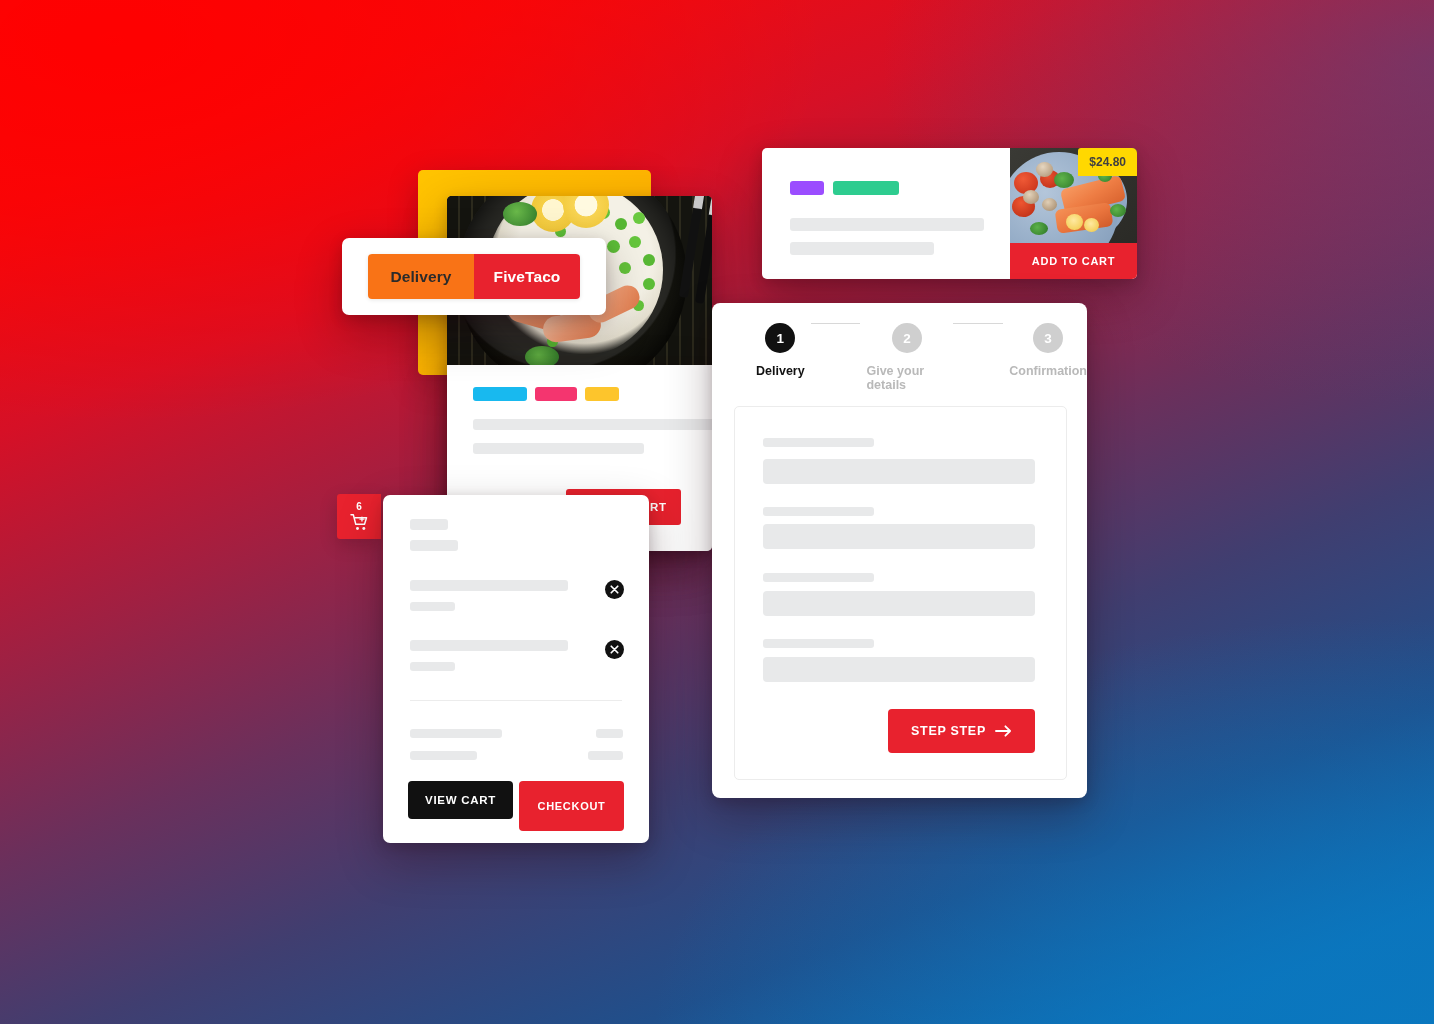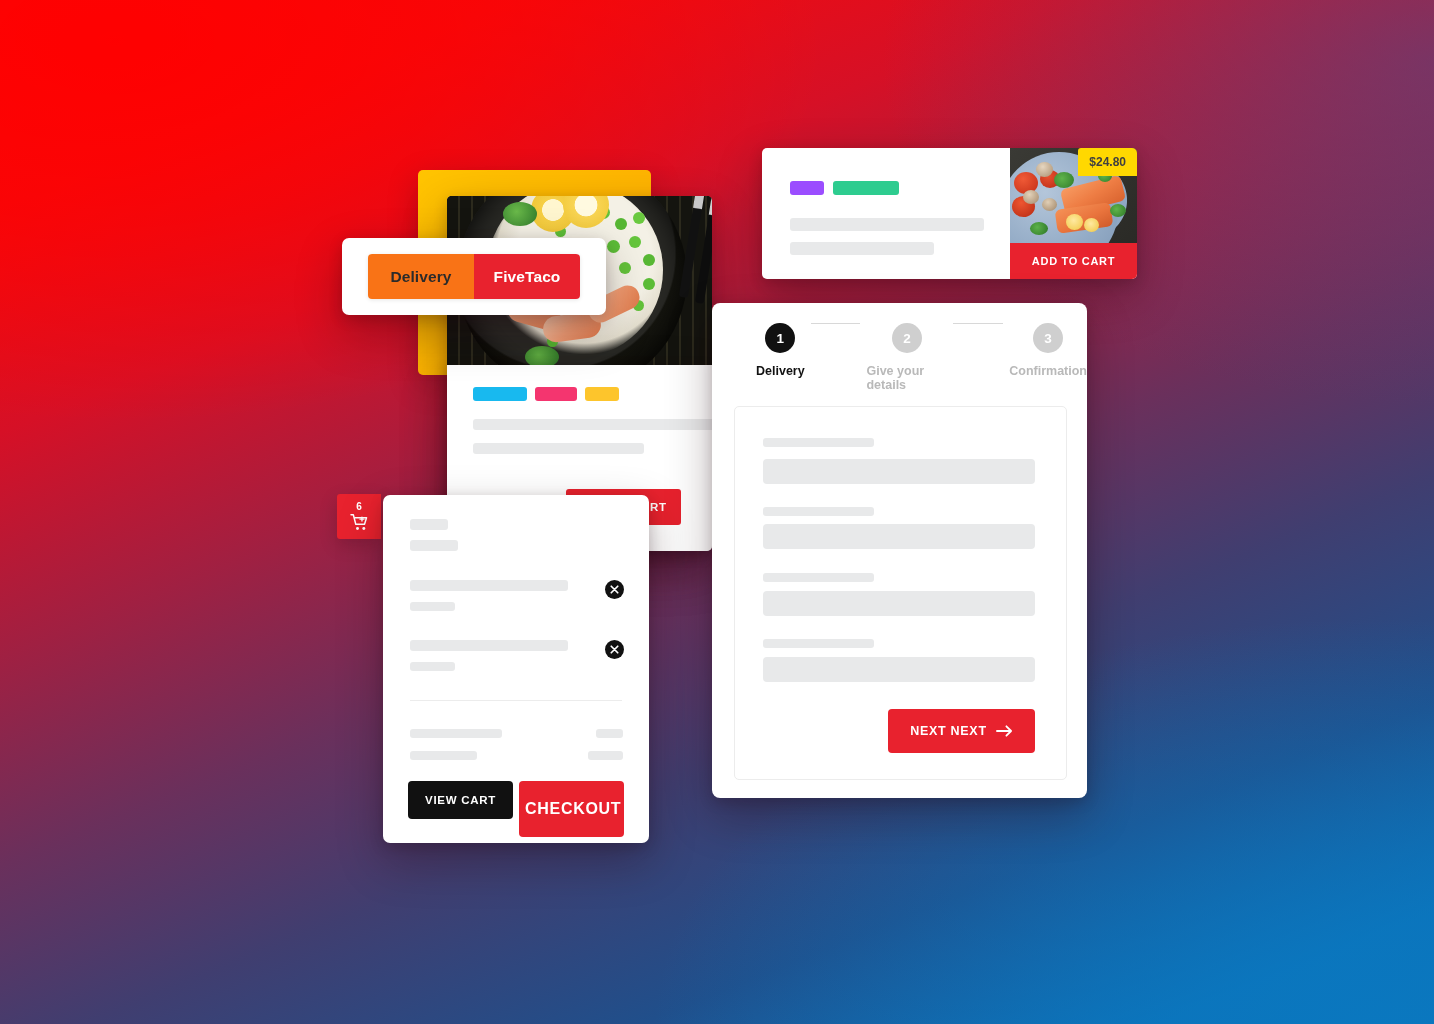--- a/index.html
+++ b/index.html
@@ -284,21 +284,21 @@
     <div>
       <div class="sk" style="position:absolute;left:27px;top:234px;width:92px;height:9px;"></div>
       <div class="sk" style="position:absolute;left:213px;top:234px;width:27px;height:9px;"></div>
     </div>
     <div>
       <div class="sk" style="position:absolute;left:27px;top:256px;width:67px;height:9px;"></div>
       <div class="sk" style="position:absolute;left:205px;top:256px;width:35px;height:9px;"></div>
     </div>
 
     <button class="btn btn-black" style="position:absolute;left:25px;top:286px;width:105px;height:38px;border-radius:4px;font-size:11.5px;">VIEW CART</button>
-    <button class="btn btn-red" style="position:absolute;left:136px;top:286px;width:105px;height:56px;border-radius:4px;font-size:16px;">CHECKOUT</button>
+    <button class="btn btn-red" style="position:absolute;left:136px;top:286px;width:105px;height:50px;border-radius:4px;font-size:11px;">CHECKOUT</button>
   </div>
 
   <div class="card shadow-lg" id="booking-card">
 
     <div style="position:absolute;left:44px;top:20px;display:flex;align-items:flex-start;">
       <div class="step">
         <div class="dot dot-active">1</div>
         <div class="lbl lbl-active">Delivery</div>
       </div>
       <div class="connector"></div>
@@ -321,21 +321,21 @@
       <div class="sk" style="position:absolute;left:28px;top:117px;width:272px;height:25px;border-radius:4px;"></div>
 
       <div class="sk" style="position:absolute;left:28px;top:166px;width:111px;height:9px;"></div>
       <div class="sk" style="position:absolute;left:28px;top:184px;width:272px;height:25px;border-radius:4px;"></div>
 
       <div class="sk" style="position:absolute;left:28px;top:232px;width:111px;height:9px;"></div>
       <div class="sk" style="position:absolute;left:28px;top:250px;width:272px;height:25px;border-radius:4px;"></div>
 
       <button class="btn btn-red" style="position:absolute;left:153px;top:302px;width:147px;height:44px;border-radius:4px;font-size:12.5px;
               display:flex;align-items:center;justify-content:center;gap:9px;">
-        <span>NEXT NEXT</span>
+        <span>STEP STEP</span>
         <svg width="17" height="12" viewBox="0 0 18 12">
           <path d="M1 6h15M11 1l5 5-5 5" fill="none" stroke="#fff" stroke-width="1.9" stroke-linecap="round" stroke-linejoin="round"></path>
         </svg>
       </button>
     </div>
   </div>
 
 
 </div>
 

